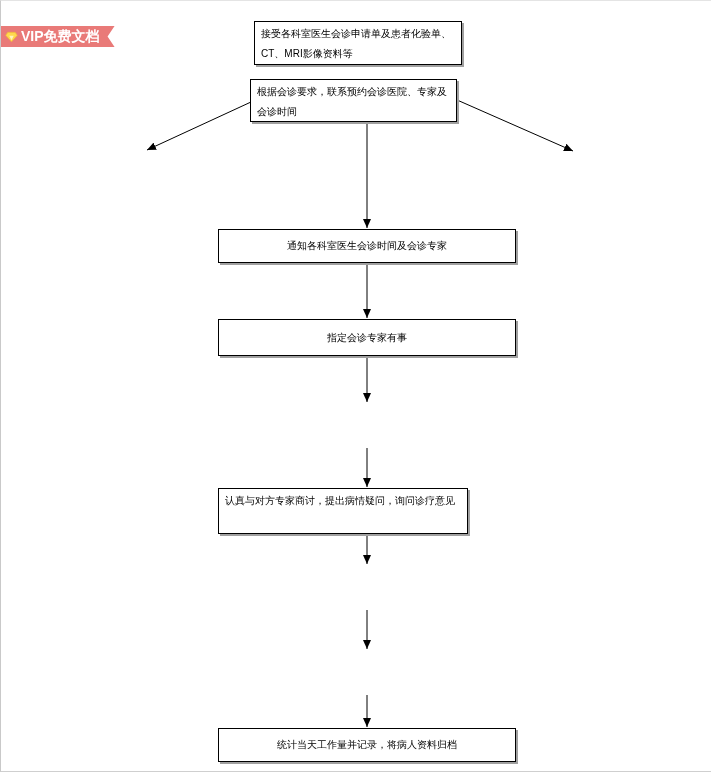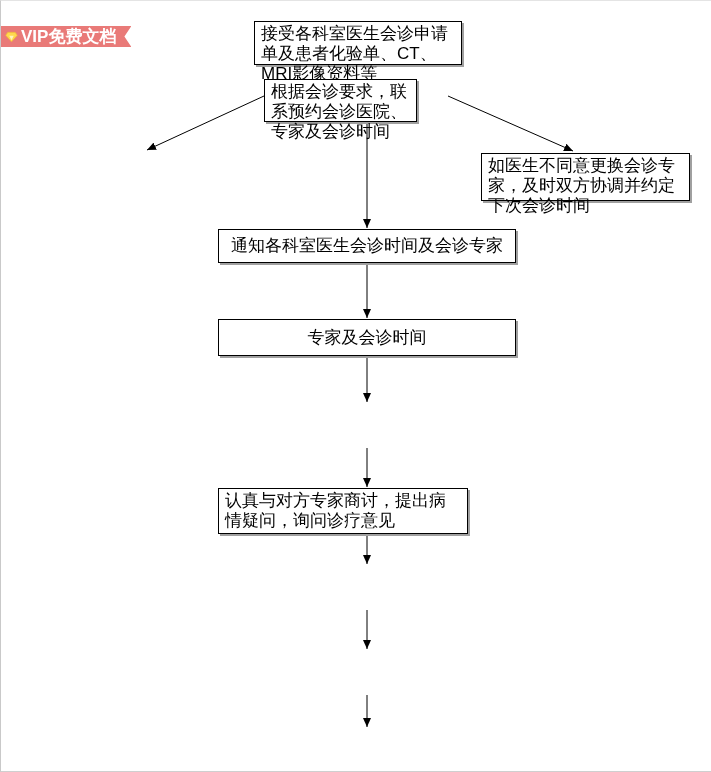--- a/index.html
+++ b/index.html
@@ -24,53 +24,53 @@
     z-index: 0;
   }
   
   .node {
     position: absolute;
     box-sizing: border-box;
     background: #ffffff;
     border: 1px solid #000000;
     box-shadow: 2px 2px 0 #a0a0a0;
     color: #000000;
-    font-size: 17px;
+    font-size: 10px;
     line-height: 20px;
     padding: 2px 6px;
     z-index: 1;
   }
   .node.center {
     display: flex;
     align-items: center;
     justify-content: center;
     text-align: center;
     padding: 16px 4px;
   }
   #n0  { left: 253px; top: 20px;  width: 208px; height: 44px; }
-  #n1  { left: 263px; top: 78px;  width: 153px; height: 43px; }
+  #n1  { left: 249px; top: 78px;  width: 207px; height: 43px; }
   #n2  { left: 28px;  top: 152px; width: 228px; height: 48px; }
   #n3  { left: 480px; top: 152px; width: 209px; height: 48px; }
   #n4  { left: 217px; top: 228px; width: 298px; height: 34px; }
   #n5  { left: 217px; top: 318px; width: 298px; height: 37px; }
   #n6  { left: 217px; top: 402px; width: 298px; height: 46px; }
   #n7  { left: 217px; top: 487px; width: 250px; height: 46px; }
   #n8  { left: 217px; top: 564px; width: 298px; height: 46px; }
   #n9  { left: 217px; top: 649px; width: 298px; height: 46px; }
   #n10 { left: 217px; top: 727px; width: 298px; height: 33px; }
 
   
   .vip-badge {
     position: absolute;
     left: 0; top: 25px;
     height: 21px;
     z-index: 2;
     background: #e97a78;
     color: #ffffff;
-    font-size: 17px;
+    font-size: 14px;
     font-weight: bold;
     display: flex;
     align-items: center;
     gap: 3px;
     padding: 0 15px 0 4px;
     clip-path: polygon(0 0, 100% 0, calc(100% - 7px) 50%, 100% 100%, 0 100%);
     cursor: pointer;
     white-space: nowrap;
   }
   .vip-badge .gem { width: 13px; height: 12px; flex: 0 0 auto; }
@@ -100,18 +100,18 @@
   <div class="vip-badge">
     <svg class="gem" viewBox="0 0 14 12">
       <path d="M3,1 L11,1 L13.2,4.2 L7,11.2 L0.8,4.2 Z" fill="#ffd94d" stroke="#f0b83a" stroke-width="0.8"></path>
       <path d="M4.6,4.6 L7,9.4 L9.4,4.6 Z" fill="#fff3bd"></path>
     </svg>
     <span>VIP免费文档</span>
   </div>
 
   <div class="node" id="n0">接受各科室医生会诊申请单及患者化验单、CT、MRI影像资料等</div>
   <div class="node" id="n1">根据会诊要求，联系预约会诊医院、专家及会诊时间</div>
-  <div class="node" id="n3">如医生不同意更换会诊专家，及时双方协调并约定下次会诊时间</div>
   <div class="node center" id="n4">通知各科室医生会诊时间及会诊专家</div>
-  <div class="node center" id="n5">专家及会诊时间</div>
+  <div class="node center" id="n5">指定会诊专家有事</div>
   <div class="node" id="n7">认真与对方专家商讨，提出病情疑问，询问诊疗意见</div>
+  <div class="node center" id="n10">统计当天工作量并记录，将病人资料归档</div>
 
 </div>
 
 </body></html>

